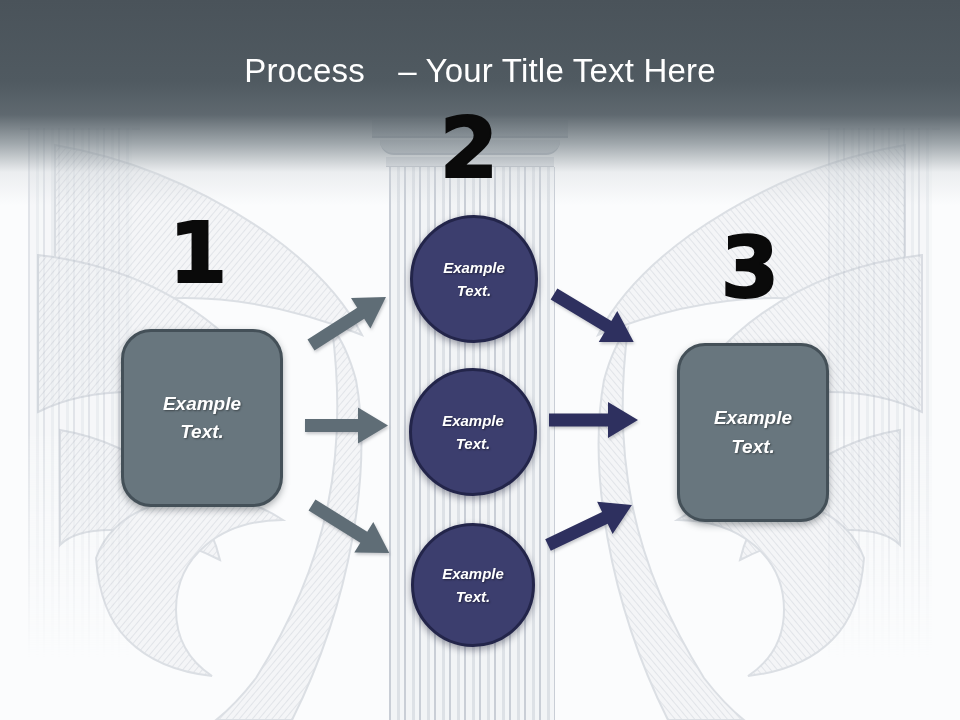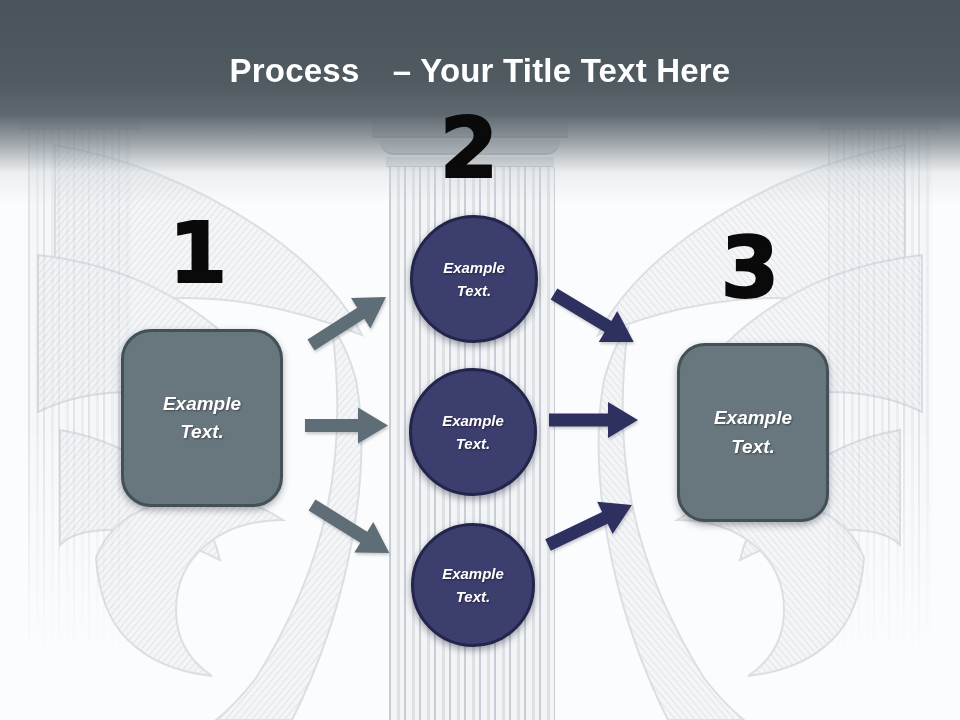--- a/index.html
+++ b/index.html
@@ -38,22 +38,22 @@
   .leaves { position:absolute; inset:0; }
 
   
   .header-band { position:absolute; left:0; top:0; width:960px; height:205px; z-index:3;
     background:linear-gradient(to bottom,
       rgba(74,83,90,1) 0%, rgba(80,90,97,1) 40%, rgba(90,100,107,.97) 56%,
       rgba(125,135,141,.72) 70%, rgba(205,210,214,.34) 84%, rgba(255,255,255,0) 100%);
     pointer-events:none; }
   .slide-title { position:absolute; left:0; top:52px; width:960px; text-align:center;
     font-size:33px; letter-spacing:.2px; color:#fff; }
-  .slide-title .t-bold { font-weight:bold; }
-  .slide-title .t-rest { font-weight:bold;margin-left:24px; }
+  .slide-title .t-bold { font-weight:normal; }
+  .slide-title .t-rest { font-weight:normal;margin-left:24px; }
 
   
   .content { position:absolute; inset:0; z-index:4; }
 
   .big-number { position:absolute; width:104px; text-align:center;
     font-family:"DejaVu Sans", sans-serif; font-weight:bold; font-size:84px; line-height:1;
     color:#0a0a0a; -webkit-text-stroke:2px #0a0a0a; }
   .num-1 { left:146px; top:211px; }
   .num-2 { left:417px; top:106px; }
   .num-3 { left:698px; top:226px; }

